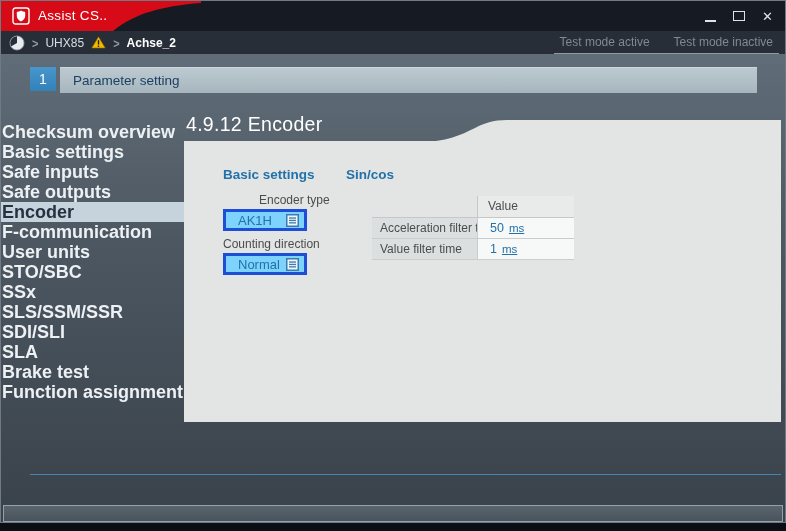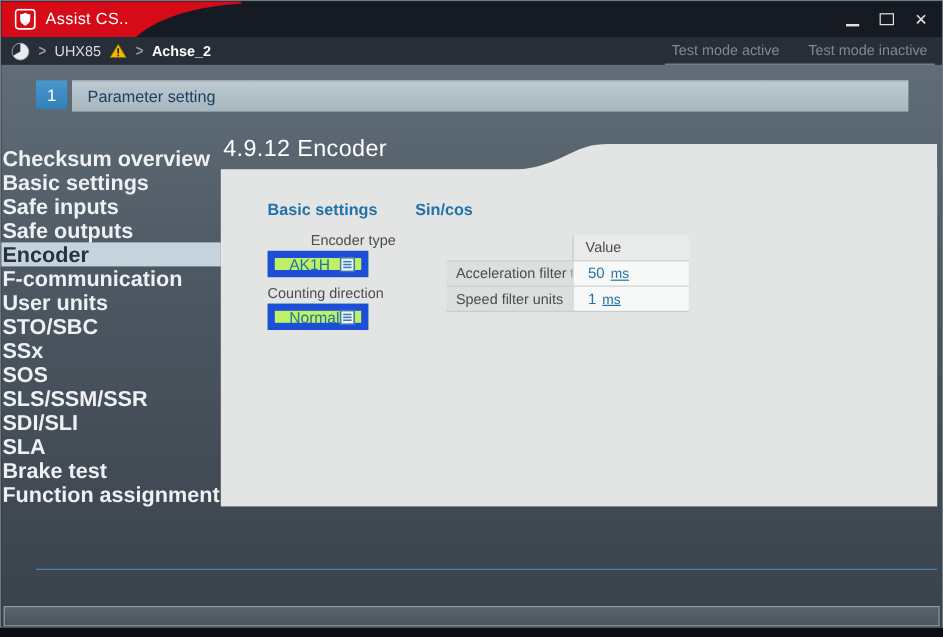--- a/index.html
+++ b/index.html
@@ -49,21 +49,21 @@
   .side-item{height:20px;line-height:20px;padding-left:1px;font-size:18px;color:#edf1f4;cursor:default;white-space:nowrap;font-weight:bold;}
   .side-item.selected{background:#c5d3dc;color:#273240;}
   
   .content-heading{position:absolute;left:185px;top:59px;font-size:19.5px;font-weight:300;
     color:#ffffff;letter-spacing:.3px;}
   
   .panel{position:absolute;left:183px;top:87px;width:597px;height:281px;background:#e3e5e4;}
   .panel-ext{position:absolute;left:420px;top:66px;width:360px;height:22px;}
   .sec-title{position:absolute;font-size:13.5px;font-weight:bold;color:#2371a9;}
   .fld-label{position:absolute;font-size:12px;color:#4c4c4c;}
-  .dropdown{position:absolute;width:84px;height:22px;background:#bef264;border:6px solid #1d4ed8;
+  .dropdown{position:absolute;width:84px;height:22px;background:#7dd3fc;border:3px solid #1d4ed8;
     box-sizing:border-box;display:flex;align-items:center;cursor:default;}
   .dd-value{flex:1;padding-left:12px;font-size:13px;color:#2371a9;}
   .dd-icon{margin-right:5px;display:flex;}
   
   .sc-table{position:absolute;left:162px;top:55px;width:202px;font-size:12px;margin-left:26px;}
   .sc-row{display:flex;}
   .sc-cell-label{width:105px;box-sizing:border-box;padding:0 0 0 8px;height:21px;line-height:21px;
     background:#dcdfe0;color:#4c4c4c;border-bottom:1px solid #c9cdce;white-space:nowrap;}
   .sc-cell-value{width:97px;box-sizing:border-box;height:21px;line-height:21px;
     background:#f7f9f9;border-left:1px solid #c9cdce;border-bottom:1px solid #c9cdce;}
@@ -134,21 +134,20 @@
     <div class="sidebar">
       <div class="side-item">Checksum overview</div>
       <div class="side-item">Basic settings</div>
       <div class="side-item">Safe inputs</div>
       <div class="side-item">Safe outputs</div>
       <div class="side-item selected">Encoder</div>
       <div class="side-item">F-communication</div>
       <div class="side-item">User units</div>
       <div class="side-item">STO/SBC</div>
       <div class="side-item">SSx</div>
-      <div class="side-item">SOS</div>
       <div class="side-item">SLS/SSM/SSR</div>
       <div class="side-item">SDI/SLI</div>
       <div class="side-item">SLA</div>
       <div class="side-item">Brake test</div>
       <div class="side-item">Function assignment</div>
     </div>
 
     <div class="content-heading">4.9.12 Encoder</div>
 
     <svg class="panel-ext" width="360" height="22" viewBox="0 0 360 22">
@@ -191,21 +190,21 @@
           <div class="sc-cell-label"></div>
           <div class="sc-cell-value">Value</div>
         </div>
         <div class="sc-row">
           <div class="sc-cell-label">Acceleration filter time</div>
           <div class="sc-cell-value">
             <span class="sc-val">50</span><span class="sc-unit">ms</span>
           </div>
         </div>
         <div class="sc-row">
-          <div class="sc-cell-label">Speed filter units</div>
+          <div class="sc-cell-label">Value filter time</div>
           <div class="sc-cell-value">
             <span class="sc-val">1</span><span class="sc-unit">ms</span>
           </div>
         </div>
       </div>
     </div>
 
     <div class="divider-line"></div>
     <div class="statusbar"></div>
 

